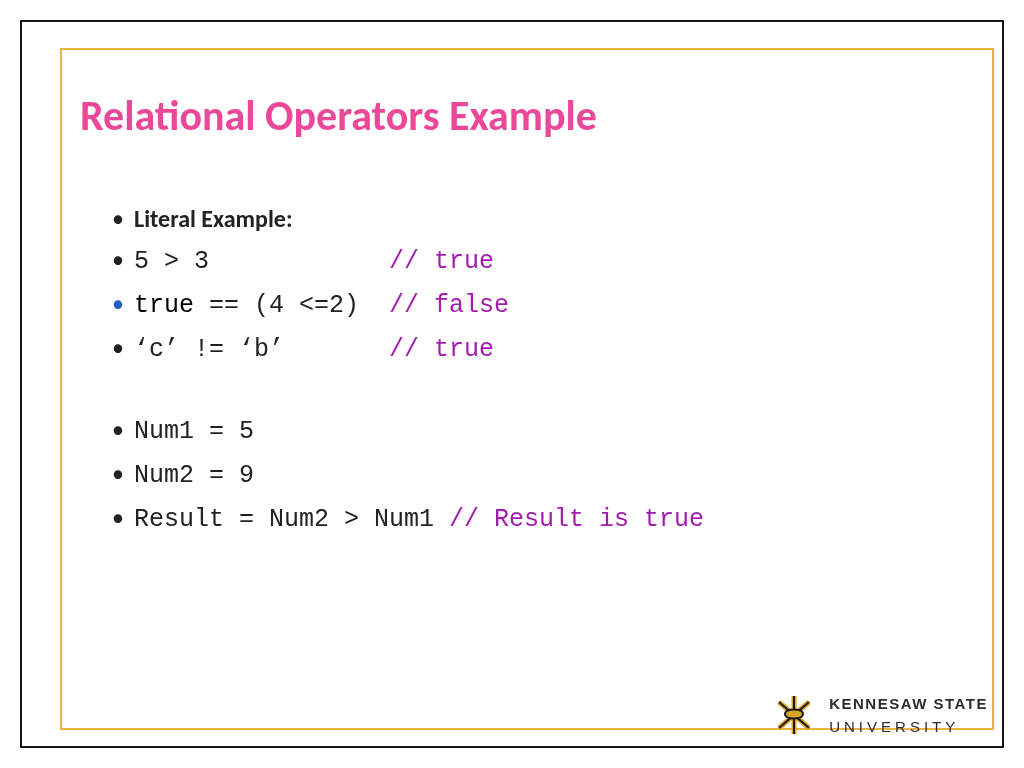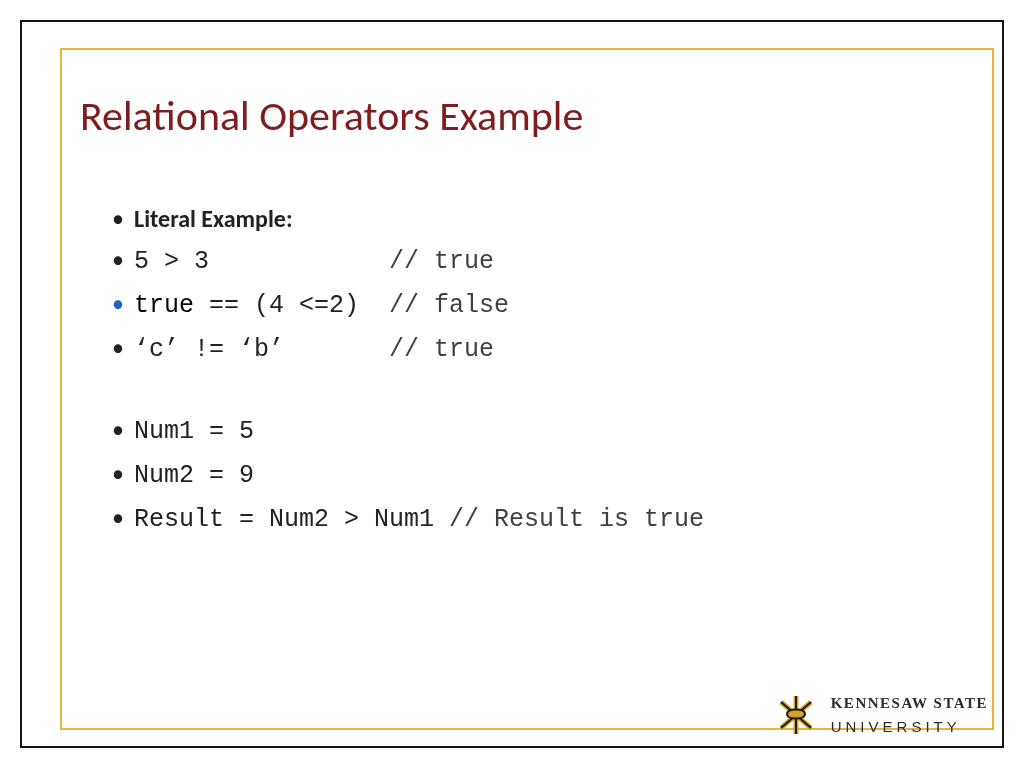--- a/index.html
+++ b/index.html
@@ -7,46 +7,46 @@
   .outer-frame {
     position: absolute; left: 20px; top: 20px; width: 984px; height: 728px;
     border: 2px solid #151515;
   }
   .gold-frame {
     position: absolute; left: 60px; top: 48px; width: 934px; height: 682px;
     border: 2px solid #e8b53a;
   }
   .title {
     position: absolute; left: 80px; top: 90px;
-    font-size: 42px; font-weight: 400; color: #7f1d1d;
+    font-size: 42px; font-weight: 700; color: #ec4899;
   }
   .content {
     position: absolute; left: 112px; top: 198px; width: 820px;
     font-size: 24px; line-height: 1.72; color: #222;
   }
   .content ul { list-style: none; }
   .content li { position: relative; padding-left: 22px; }
   .content li::before {
     content: "•"; position: absolute; left: 0; top: 0; color: #222; font-size: 24px;
   }
   .content li.blue-bullet::before { color: #1f5fbf; }
   .bold { font-weight: 700; font-family: Calibri, "Segoe UI", Arial, sans-serif; }
   .mono { font-family: Consolas, "Courier New", monospace; font-size: 25px; white-space: pre; }
   .c-keyword { color: #000000; }
-  .c-comment { color: #404040; }
+  .c-comment { color: #a21caf; }
   .spacer { height: 38px; }
   .logo {
     position: absolute; right: 36px; bottom: 30px; display: flex; align-items: center; gap: 12px;
   }
   .logo-mark {
     width: 46px; height: 46px; position: relative;
   }
   .logo-mark svg { width: 46px; height: 46px; display:block; }
   .logo-text { display: flex; flex-direction: column; line-height: 1; }
-  .logo-text .l1 { font-weight: 800; font-size: 15px; letter-spacing: 1.5px; color: #2c2c2c; font-family: Liberation Serif, serif; }
+  .logo-text .l1 { font-weight: 800; font-size: 15px; letter-spacing: 1.5px; color: #2c2c2c; font-family: Liberation Sans, sans-serif; }
   .logo-text .l2 { font-weight: 300; font-size: 15px; letter-spacing: 4px; color: #2c2c2c; font-family: Arial, sans-serif; margin-top:8px;}
 </style>
 </head>
 <body>
 
 <div class="outer-frame"></div>
 <div class="gold-frame"></div>
 
 <div class="title">Relational Operators Example</div>
 

